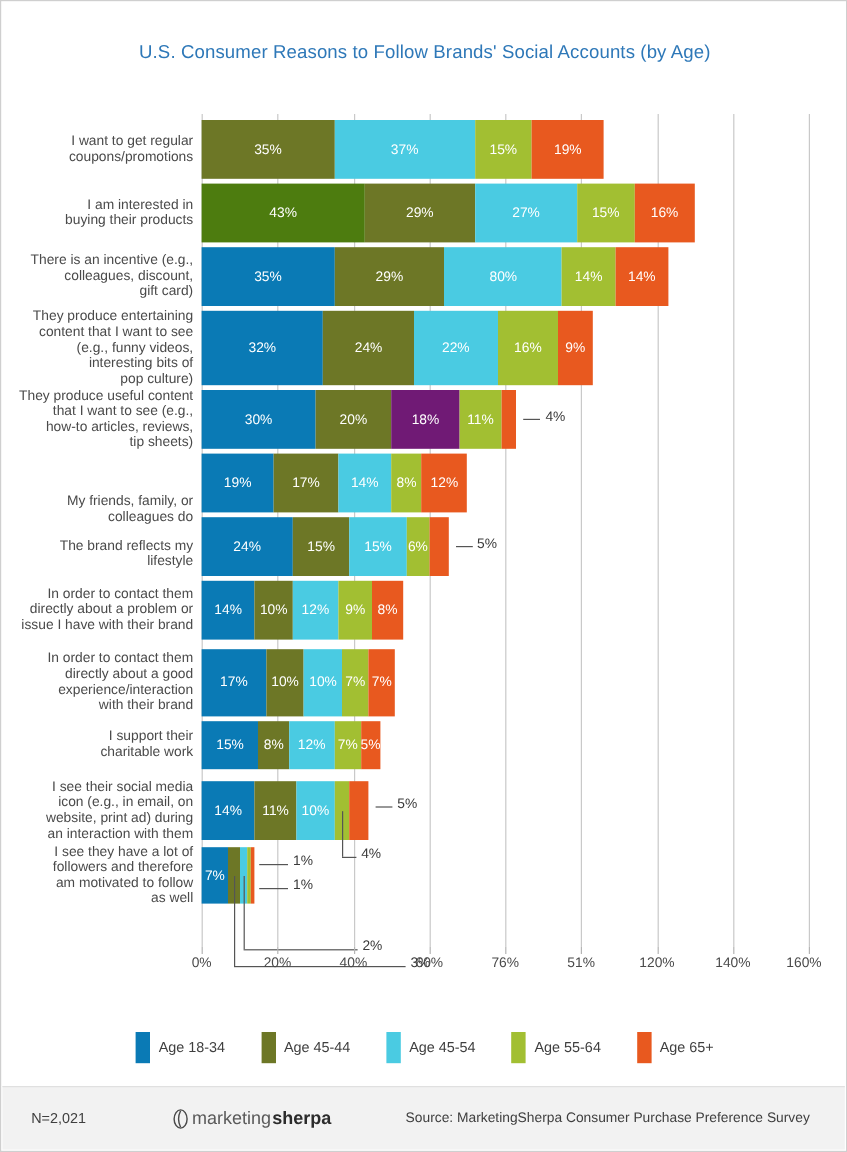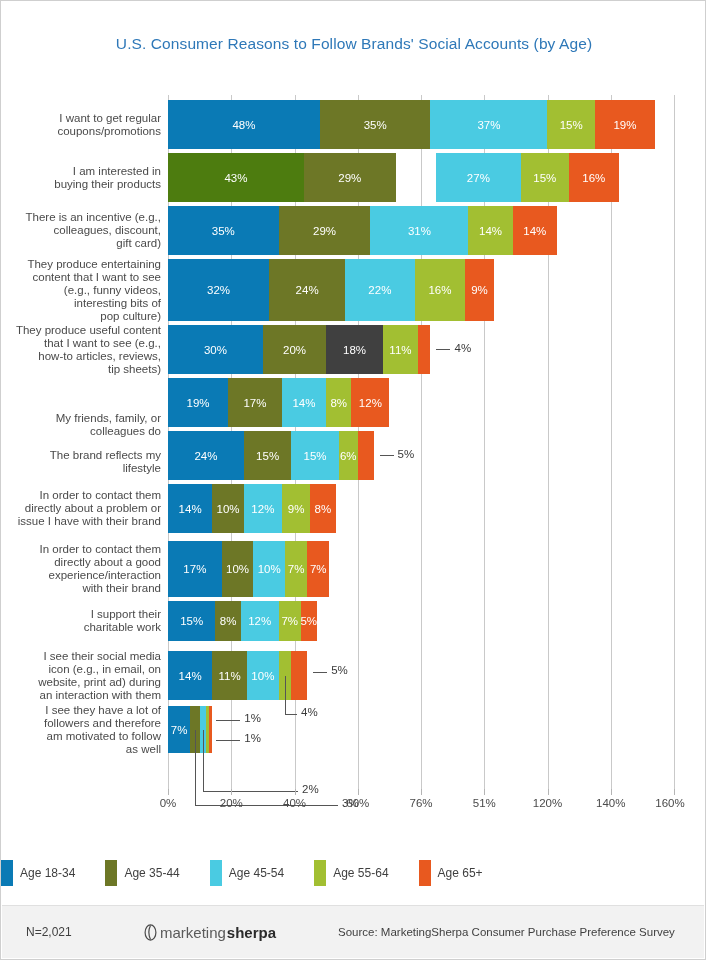--- a/index.html
+++ b/index.html
@@ -124,21 +124,21 @@
   }
 
   
   #legend {
     position: absolute;
     left: 0;
     top: 852px;
     width: 706px;
     height: 40px;
     display: flex;
-    justify-content: flex-start;
+    justify-content: center;
     align-items: center;
     gap: 30px;
   }
   .legend-item {
     display: flex;
     align-items: center;
     gap: 7px;
   }
   .legend-swatch {
     width: 12px;
@@ -268,59 +268,58 @@
       <div class="gridline" style="left: 63.25px;"></div>
       <div class="gridline" style="left: 126.5px;"></div>
       <div class="gridline" style="left: 189.75px;"></div>
       <div class="gridline" style="left: 253px;"></div>
       <div class="gridline" style="left: 316.25px;"></div>
       <div class="gridline" style="left: 379.5px;"></div>
       <div class="gridline" style="left: 442.75px;"></div>
       <div class="gridline" style="left: 506px;"></div>
       <div class="row" style="top: 5px; height: 49px;">
         <div class="bar">
-          <div class="seg" style="width: 151.8px; background: rgb(10, 122, 181);">48%</div>
           <div class="seg" style="width: 110.688px; background: rgb(109, 119, 38);">35%</div>
           <div class="seg" style="width: 117.013px; background: rgb(74, 203, 226);">37%</div>
           <div class="seg" style="width: 47.4375px; background: rgb(162, 191, 50);">15%</div>
           <div class="seg" style="width: 60.0875px; background: rgb(232, 89, 31);">19%</div>
         </div>
       </div>
       <div class="row" style="top: 58px; height: 49px;">
         <div class="bar">
           <div class="seg" style="width: 135.988px; background: #4d7c0f;">43%</div>
           <div class="seg" style="width: 91.7125px; background: rgb(109, 119, 38);">29%</div>
-          <div class="seg" style="width: 85.3875px; background: rgb(74, 203, 226); margin-left: 40px;">27%</div>
+          <div class="seg" style="width: 85.3875px; background: rgb(74, 203, 226);">27%</div>
           <div class="seg" style="width: 47.4375px; background: rgb(162, 191, 50);">15%</div>
           <div class="seg" style="width: 50.6px; background: rgb(232, 89, 31);">16%</div>
         </div>
       </div>
       <div class="row" style="top: 111px; height: 49px;">
         <div class="bar">
           <div class="seg" style="width: 110.688px; background: rgb(10, 122, 181);">35%</div>
           <div class="seg" style="width: 91.7125px; background: rgb(109, 119, 38);">29%</div>
-          <div class="seg" style="width: 98.0375px; background: rgb(74, 203, 226);">31%</div>
+          <div class="seg" style="width: 98.0375px; background: rgb(74, 203, 226);">80%</div>
           <div class="seg" style="width: 44.275px; background: rgb(162, 191, 50);">14%</div>
           <div class="seg" style="width: 44.275px; background: rgb(232, 89, 31);">14%</div>
         </div>
       </div>
       <div class="row" style="top: 164px; height: 62px;">
         <div class="bar">
           <div class="seg" style="width: 101.2px; background: rgb(10, 122, 181);">32%</div>
           <div class="seg" style="width: 75.9px; background: rgb(109, 119, 38);">24%</div>
           <div class="seg" style="width: 69.575px; background: rgb(74, 203, 226);">22%</div>
           <div class="seg" style="width: 50.6px; background: rgb(162, 191, 50);">16%</div>
           <div class="seg" style="width: 28.4625px; background: rgb(232, 89, 31);">9%</div>
         </div>
       </div>
       <div class="row" style="top: 230px; height: 49px;">
         <div class="bar">
           <div class="seg" style="width: 94.875px; background: rgb(10, 122, 181);">30%</div>
           <div class="seg" style="width: 63.25px; background: rgb(109, 119, 38);">20%</div>
-          <div class="seg" style="width: 56.925px; background: #404040;">18%</div>
+          <div class="seg" style="width: 56.925px; background: #701a75;">18%</div>
           <div class="seg" style="width: 34.7875px; background: rgb(162, 191, 50);">11%</div>
           <div class="seg hide-label" style="width: 12.65px; background: rgb(232, 89, 31);"></div>
         </div>
         <div class="callout-line" style="left: 268.488px; top: 24px; width: 14px; height: 1px;"></div>
         <div class="callout-text" style="left: 286.488px; top: 16.5px;">4%</div>
       </div>
       <div class="row" style="top: 283px; height: 49px;">
         <div class="bar">
           <div class="seg" style="width: 60.0875px; background: rgb(10, 122, 181);">19%</div>
           <div class="seg" style="width: 53.7625px; background: rgb(109, 119, 38);">17%</div>
@@ -423,21 +422,21 @@
       <div class="xtlabel" style="left: 502px;">160%</div>
     </div>
 
   <div id="legend">
       <div class="legend-item">
         <span class="legend-swatch" style="background: rgb(10, 122, 181);"></span>
         <span class="legend-label">Age 18-34</span>
       </div>
       <div class="legend-item">
         <span class="legend-swatch" style="background: rgb(109, 119, 38);"></span>
-        <span class="legend-label">Age 35-44</span>
+        <span class="legend-label">Age 45-44</span>
       </div>
       <div class="legend-item">
         <span class="legend-swatch" style="background: rgb(74, 203, 226);"></span>
         <span class="legend-label">Age 45-54</span>
       </div>
       <div class="legend-item">
         <span class="legend-swatch" style="background: rgb(162, 191, 50);"></span>
         <span class="legend-label">Age 55-64</span>
       </div>
       <div class="legend-item">

